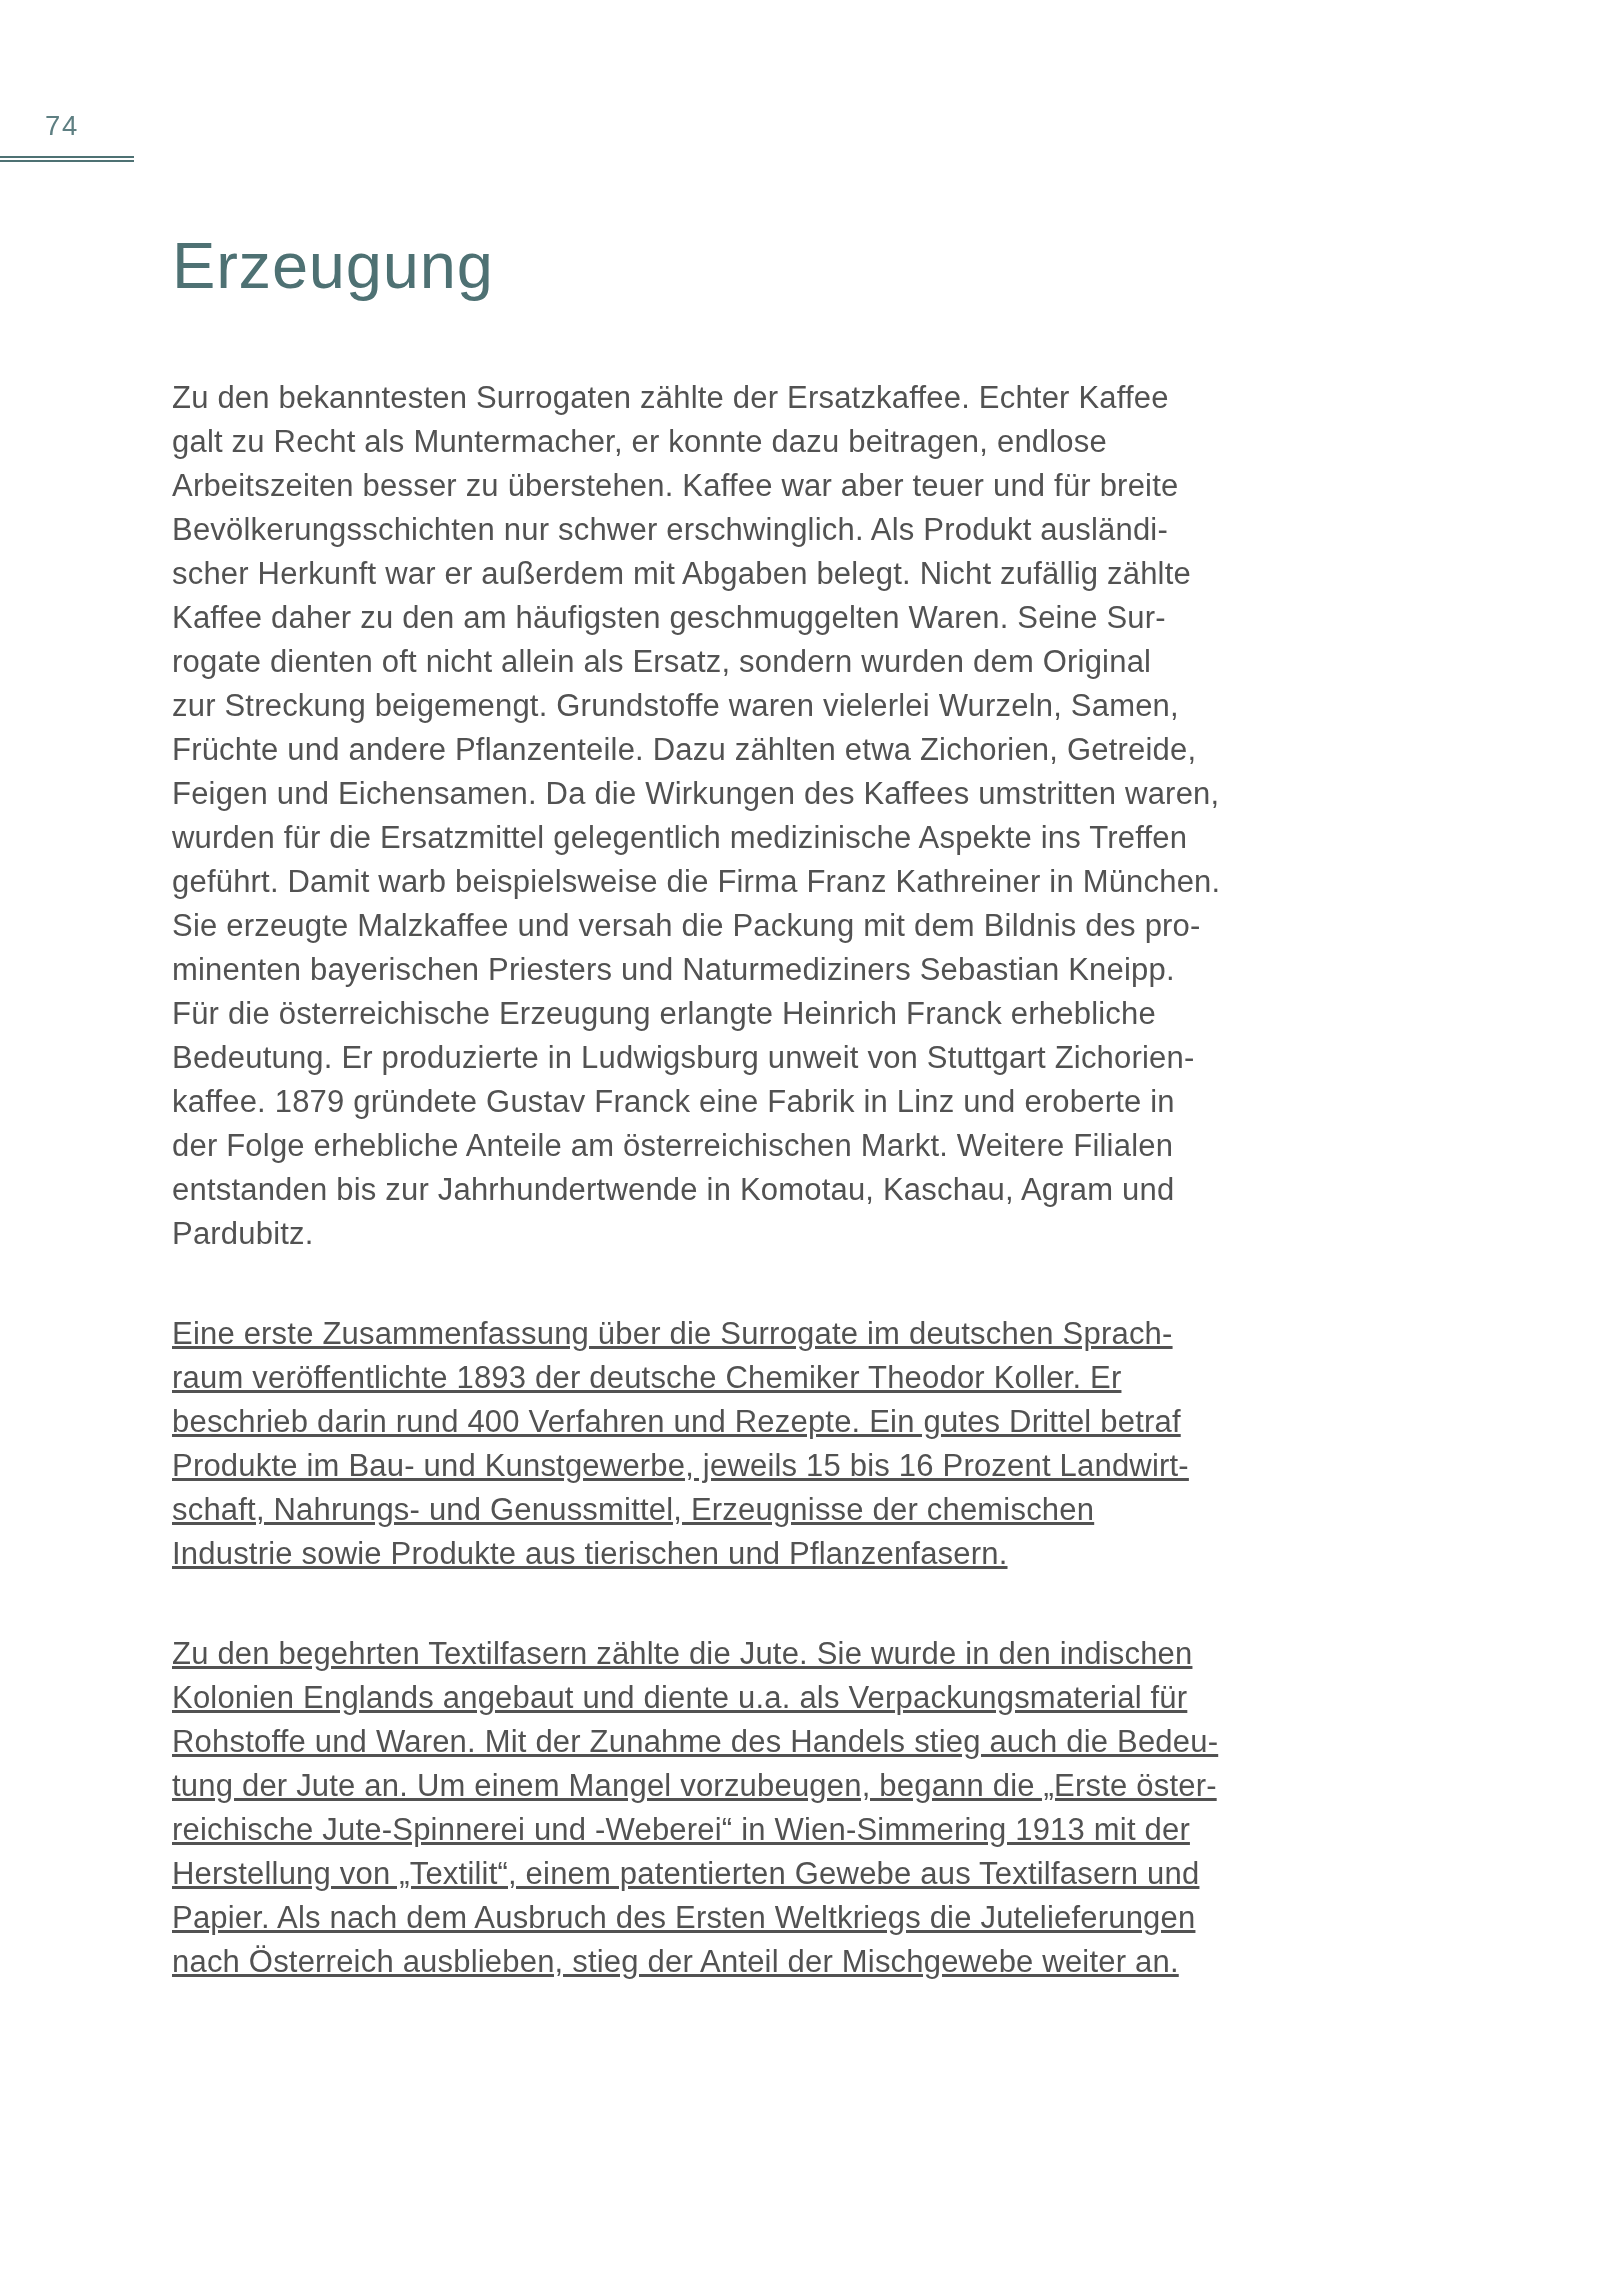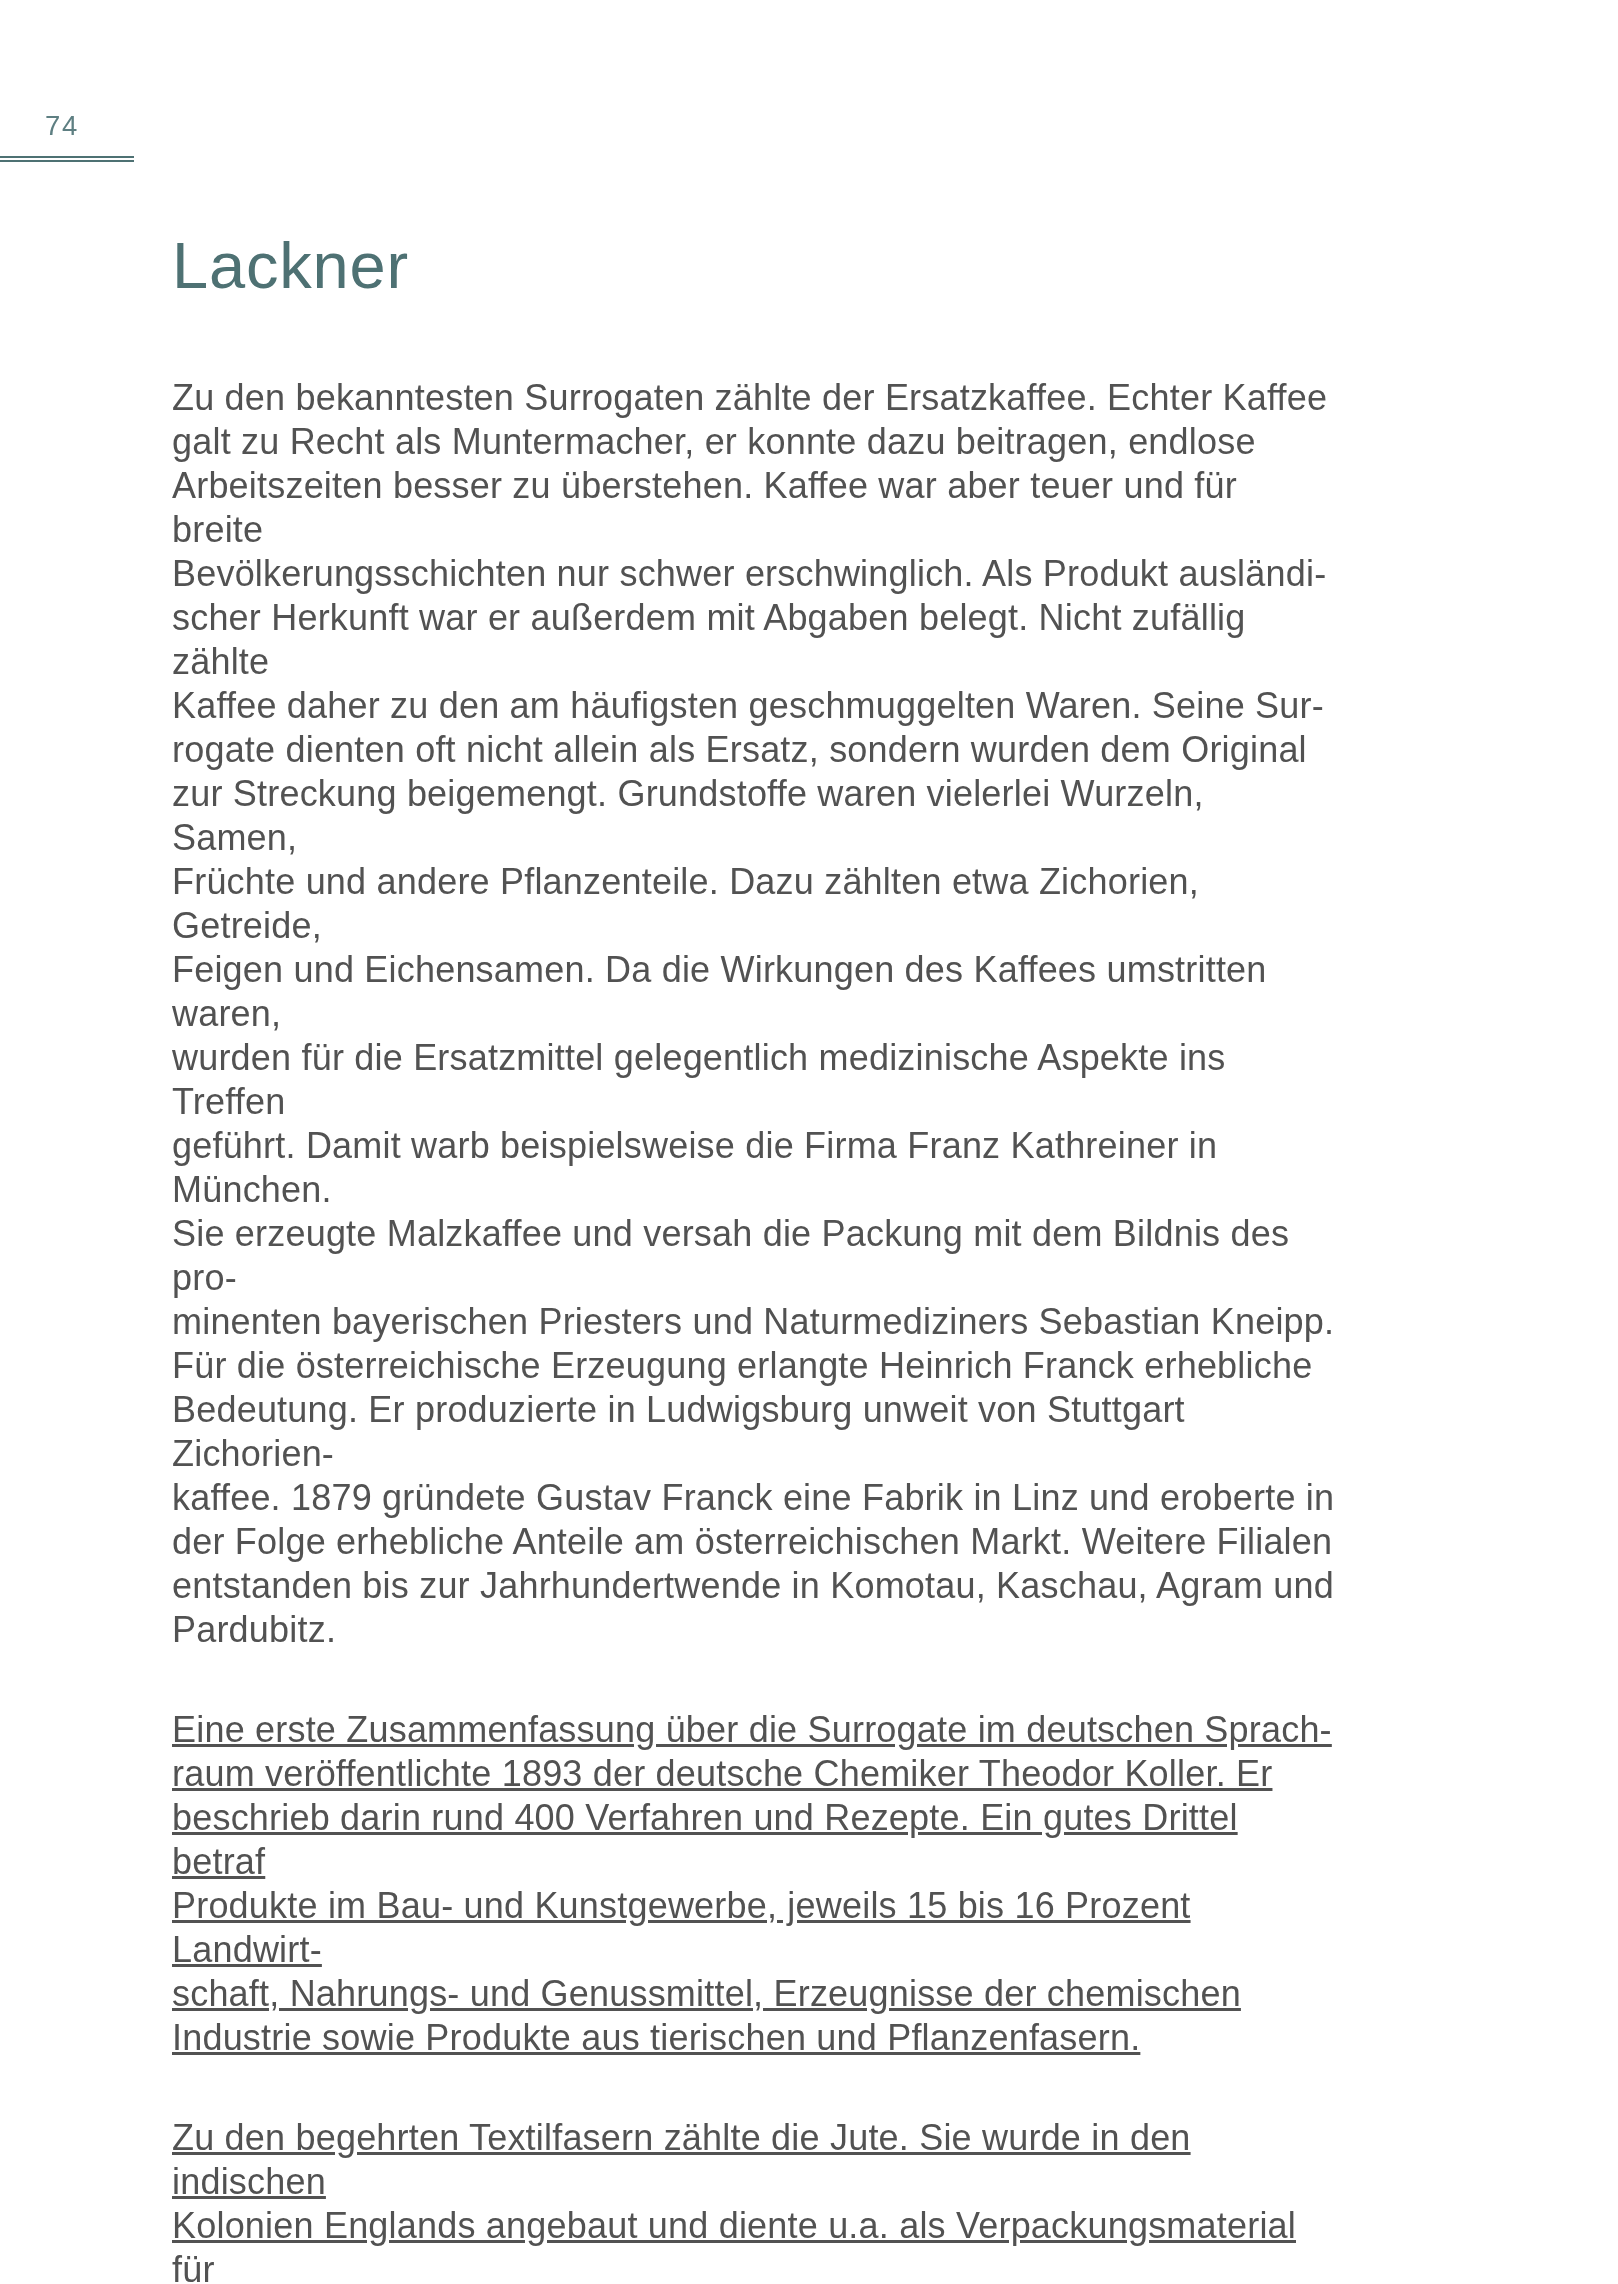--- a/index.html
+++ b/index.html
@@ -38,39 +38,39 @@
   .title {
     margin: 0;
     font-size: 65px;
     line-height: 1;
     font-weight: 500;
     color: #4e7173;
     letter-spacing: 0.8px;
   }
   .body {
     margin: 78px 0 0 0;
-    font-size: 36px;
+    font-size: 31px;
     line-height: 44px;
     font-weight: 300;
     color: #525252;
     letter-spacing: 0.2px;
     white-space: pre-line;
   }
   .body + .body { margin-top: 56px; text-decoration: underline; }
   .lit { margin-top: 44px; }
 </style>
 </head>
 <body>
 
 <div class="page-number">74</div>
 
 <div class="page-rule"></div>
 
 <div class="content">
-  <h1 class="title">Lackner</h1>
+  <h1 class="title">Erzeugung</h1>
 
   <p class="body">Zu den bekanntesten Surrogaten zählte der Ersatzkaffee. Echter Kaffee
 galt zu Recht als Muntermacher, er konnte dazu beitragen, endlose
 Arbeitszeiten besser zu überstehen. Kaffee war aber teuer und für breite
 Bevölkerungsschichten nur schwer erschwinglich. Als Produkt ausländi-
 scher Herkunft war er außerdem mit Abgaben belegt. Nicht zufällig zählte
 Kaffee daher zu den am häufigsten geschmuggelten Waren. Seine Sur-
 rogate dienten oft nicht allein als Ersatz, sondern wurden dem Original
 zur Streckung beigemengt. Grundstoffe waren vielerlei Wurzeln, Samen,
 Früchte und andere Pflanzenteile. Dazu zählten etwa Zichorien, Getreide,

